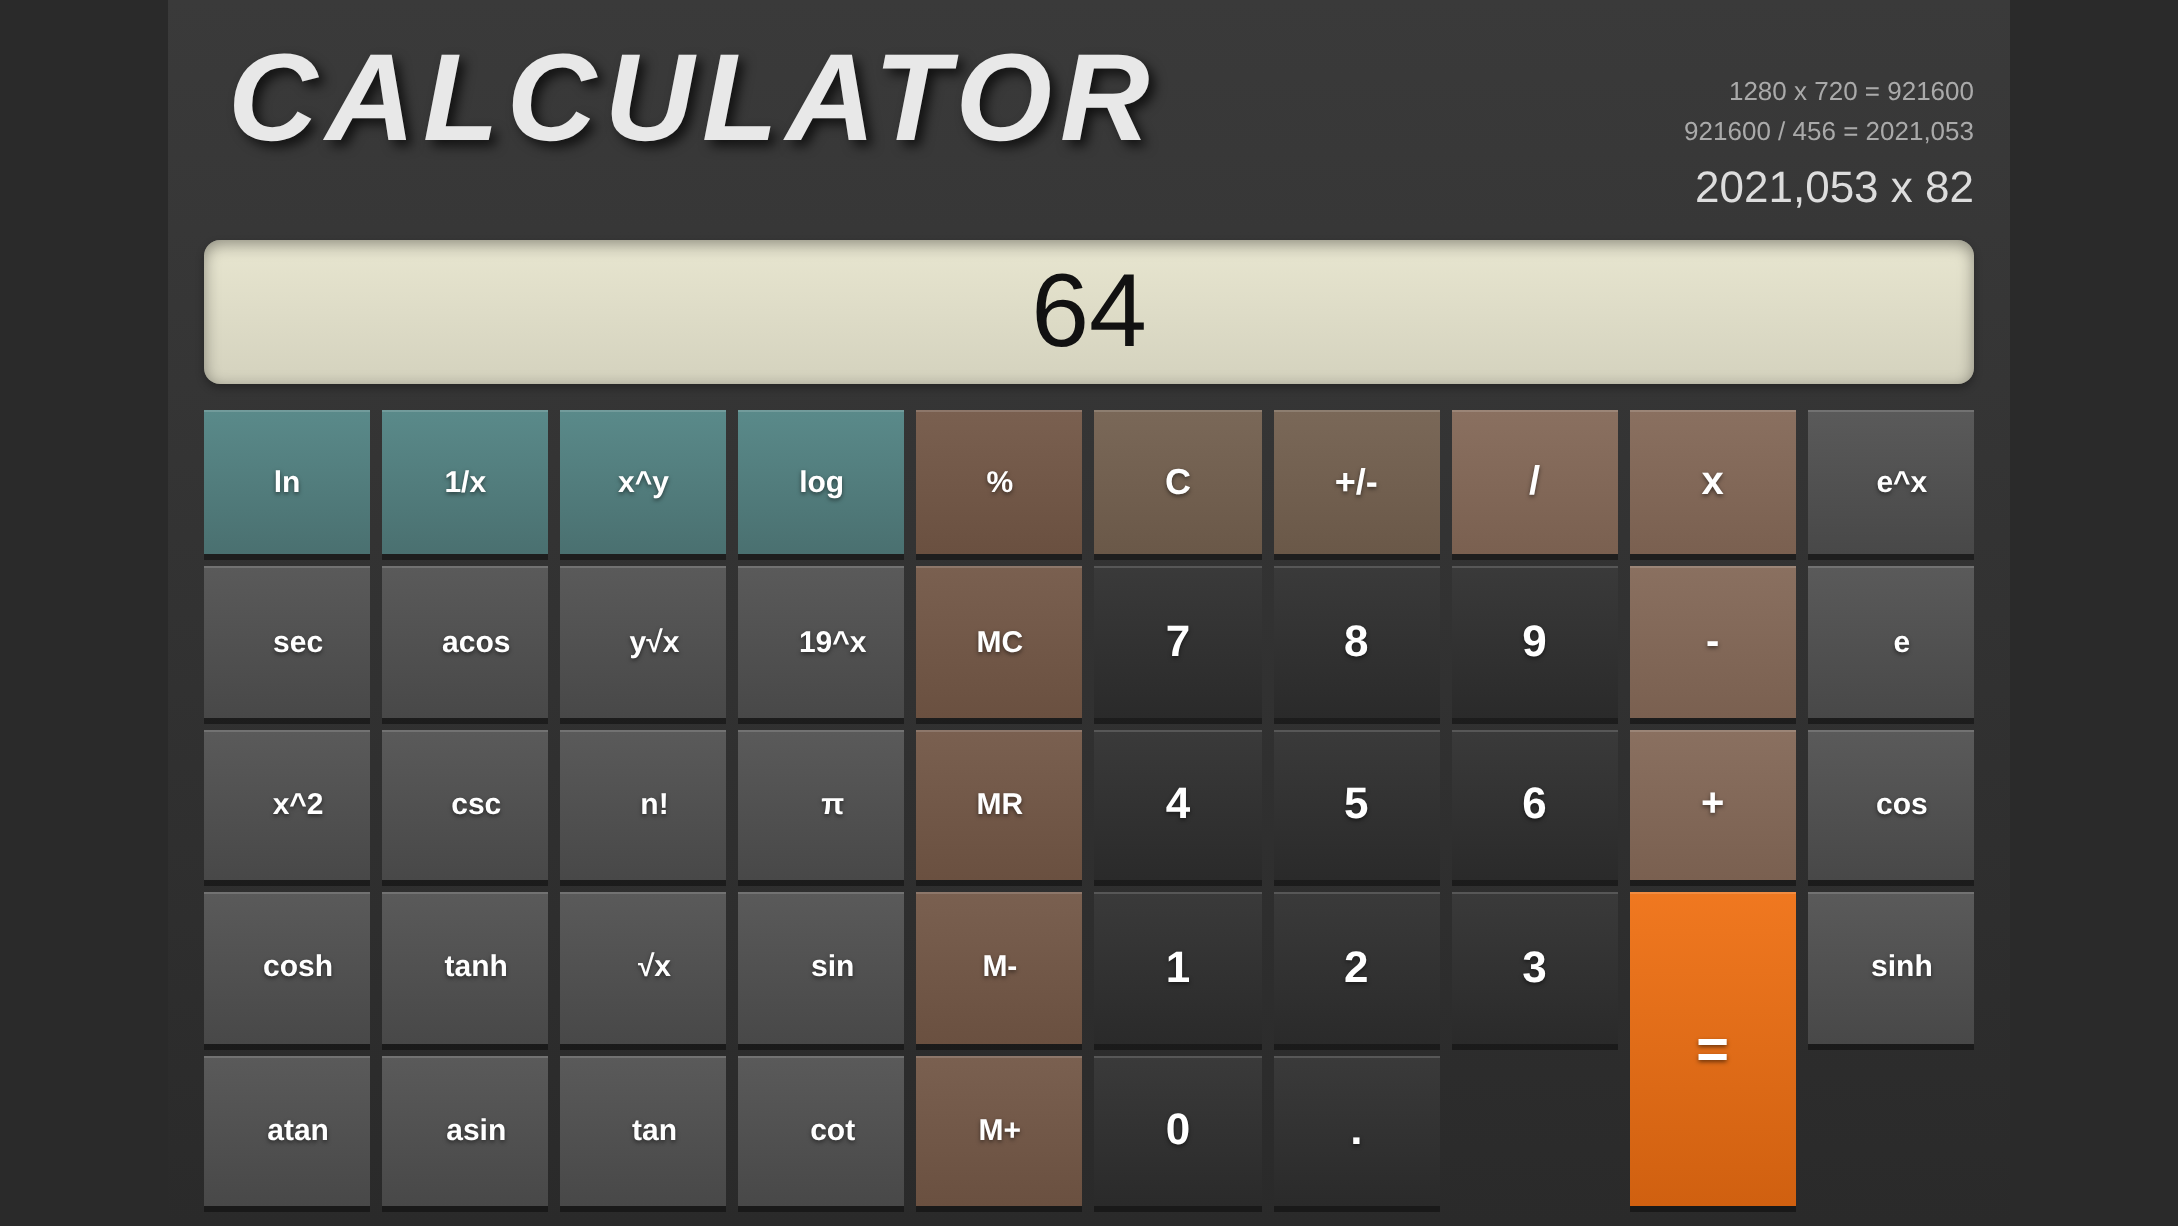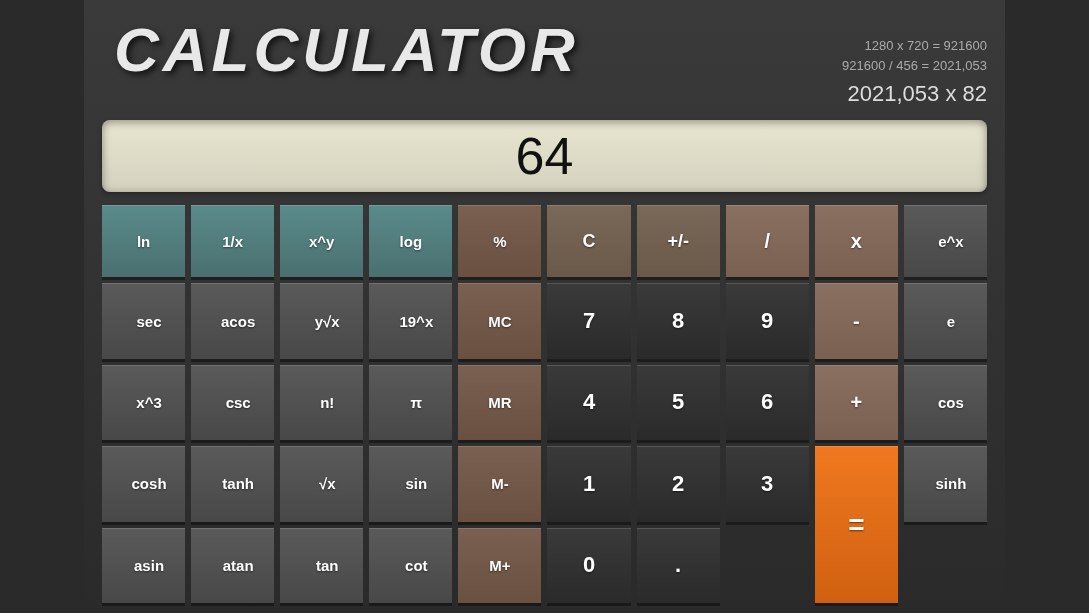--- a/index.html
+++ b/index.html
@@ -189,42 +189,42 @@
         <button class="btn btn-dark">sec</button>
         <button class="btn btn-dark">acos</button>
         <button class="btn btn-dark">y√x</button>
         <button class="btn btn-dark">19^x</button>
         <button class="btn btn-brown">MC</button>
         <button class="btn btn-digit">7</button>
         <button class="btn btn-digit">8</button>
         <button class="btn btn-digit">9</button>
         <button class="btn btn-op">-</button>
         <button class="btn btn-dark">e</button>
-        <button class="btn btn-dark">x^3</button>
+        <button class="btn btn-dark">x^2</button>
         <button class="btn btn-dark">csc</button>
         <button class="btn btn-dark">n!</button>
         <button class="btn btn-dark">π</button>
         <button class="btn btn-brown">MR</button>
         <button class="btn btn-digit">4</button>
         <button class="btn btn-digit">5</button>
         <button class="btn btn-digit">6</button>
         <button class="btn btn-op">+</button>
         <button class="btn btn-dark">cos</button>
         <button class="btn btn-dark">cosh</button>
         <button class="btn btn-dark">tanh</button>
         <button class="btn btn-dark">√x</button>
         <button class="btn btn-dark">sin</button>
         <button class="btn btn-brown">M-</button>
         <button class="btn btn-digit">1</button>
         <button class="btn btn-digit">2</button>
         <button class="btn btn-digit">3</button>
         <button class="btn btn-orange" style="grid-row: span 2;">=</button>
         <button class="btn btn-dark">sinh</button>
+        <button class="btn btn-dark">atan</button>
         <button class="btn btn-dark">asin</button>
-        <button class="btn btn-dark">atan</button>
         <button class="btn btn-dark">tan</button>
         <button class="btn btn-dark">cot</button>
         <button class="btn btn-brown">M+</button>
         <button class="btn btn-digit">0</button>
         <button class="btn btn-digit">.</button>
       </div>
   </div>
 </div>
 
 </body></html>

